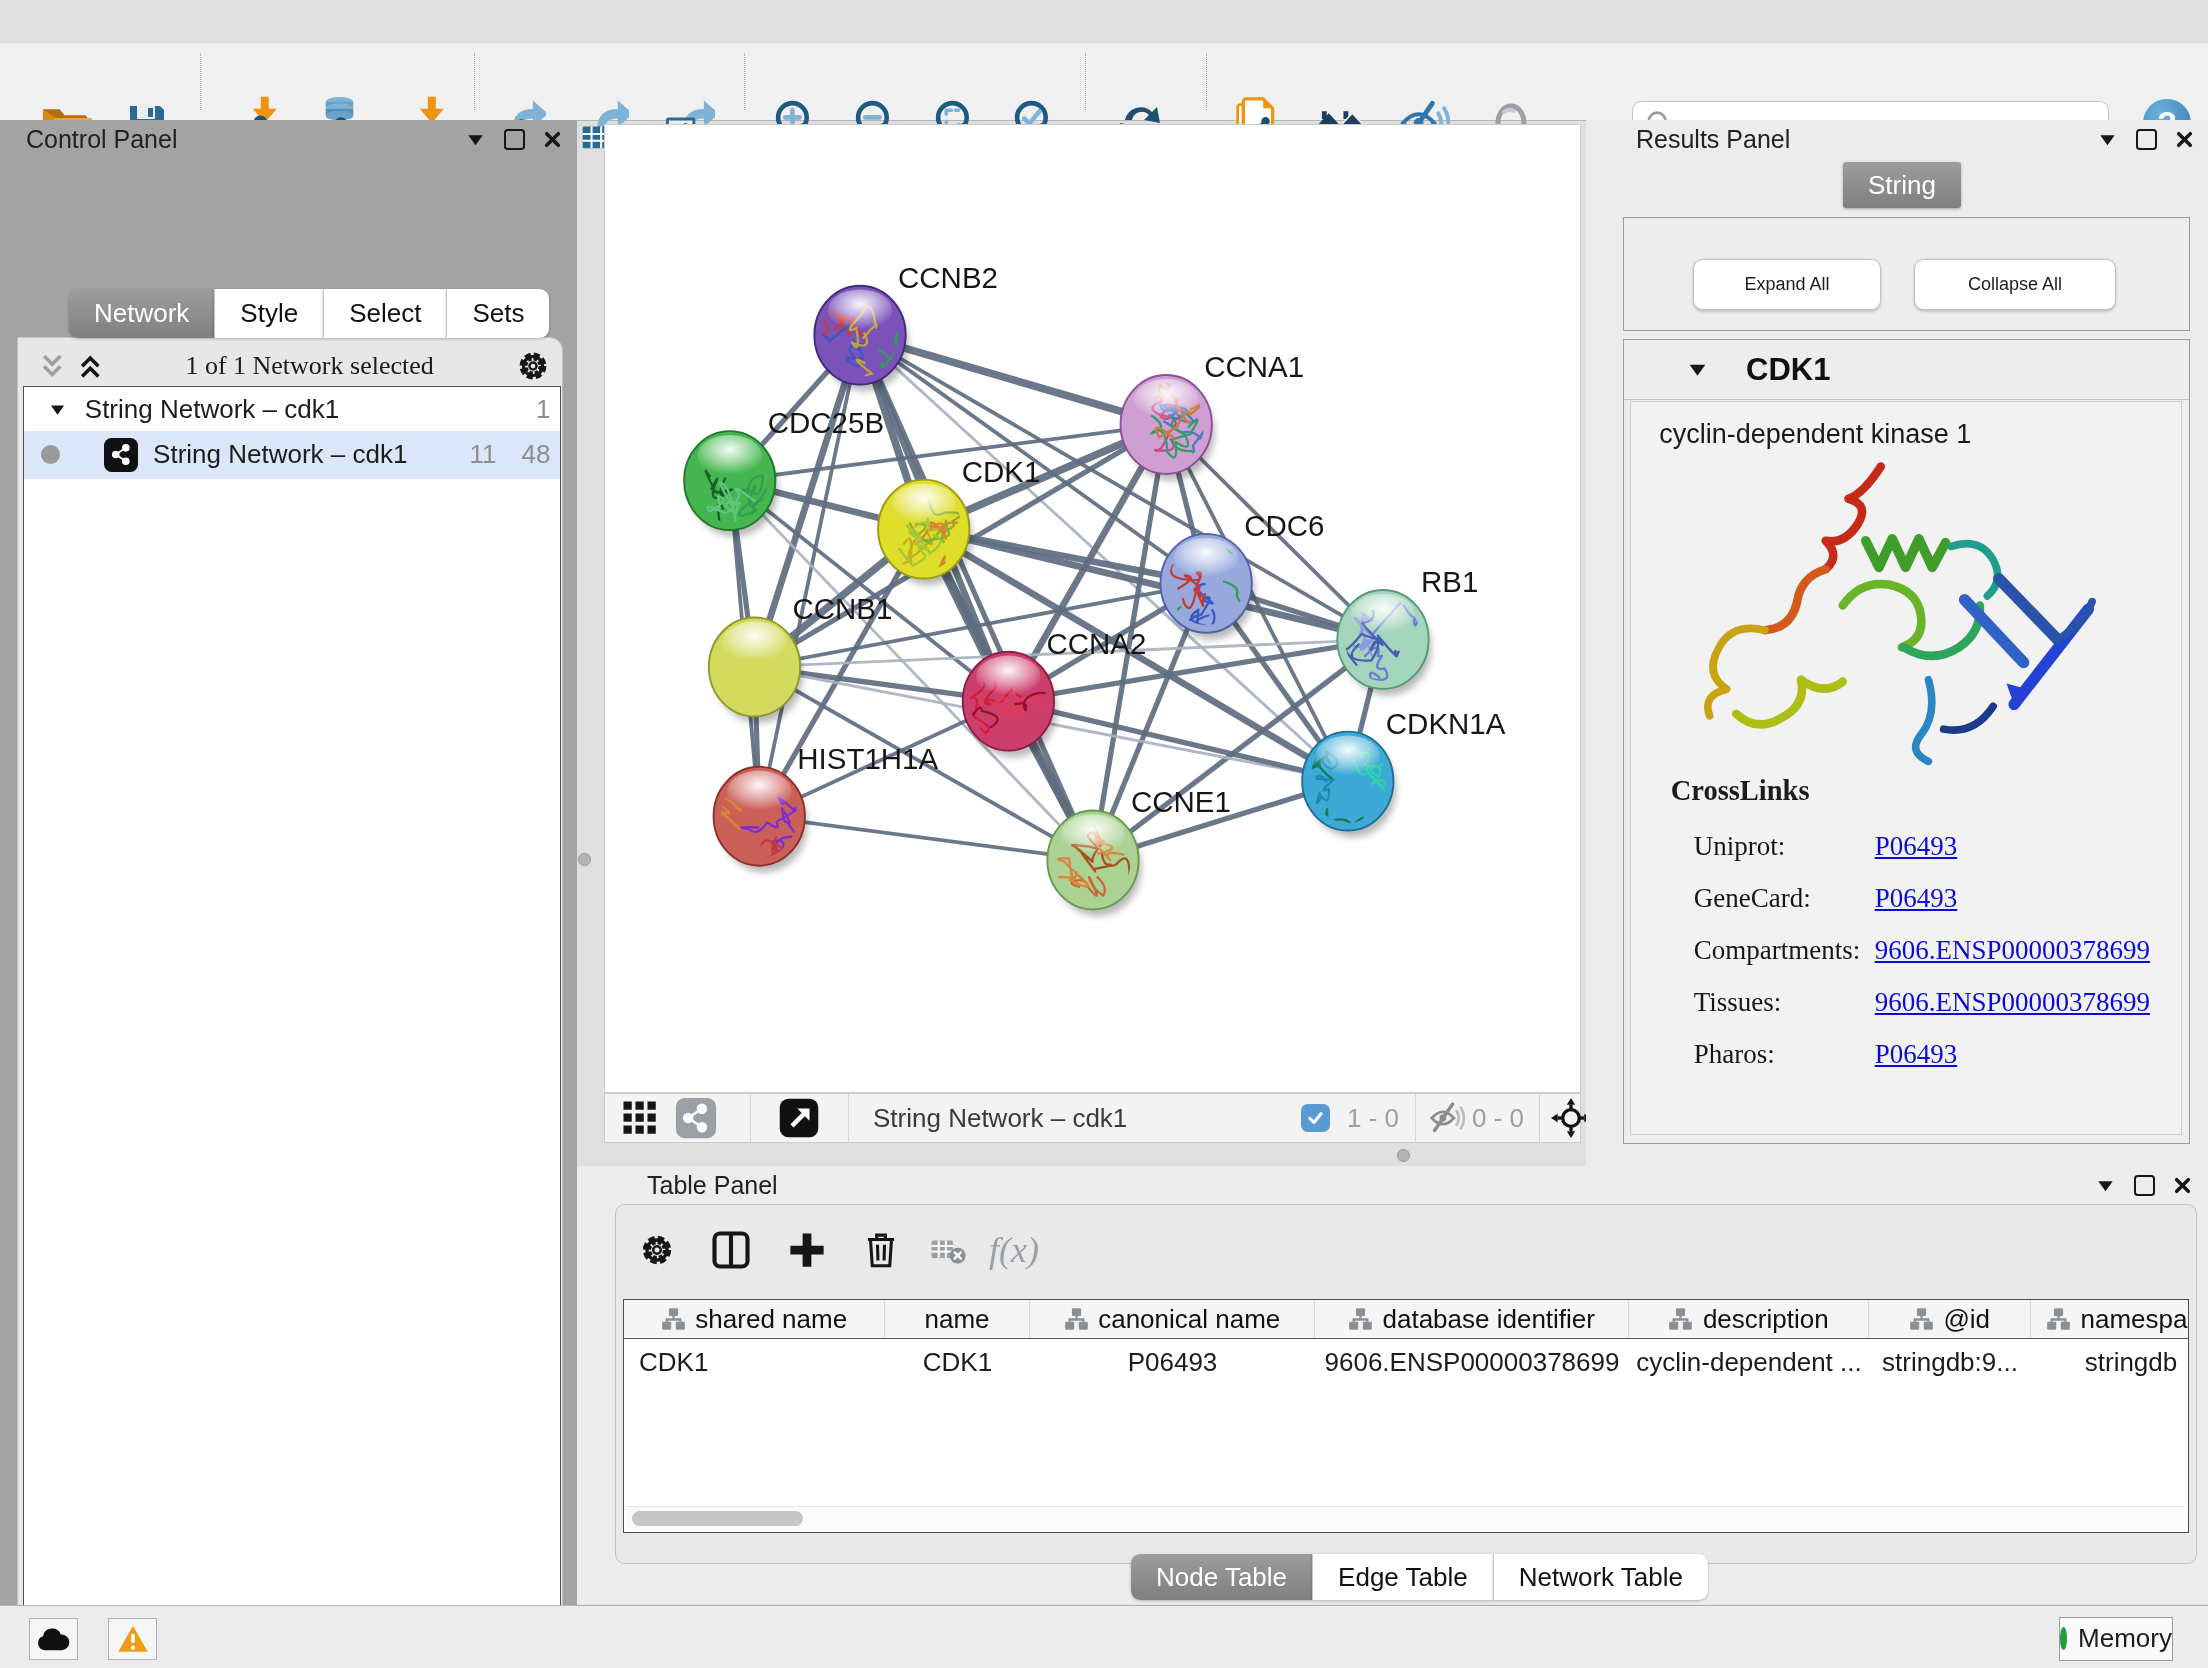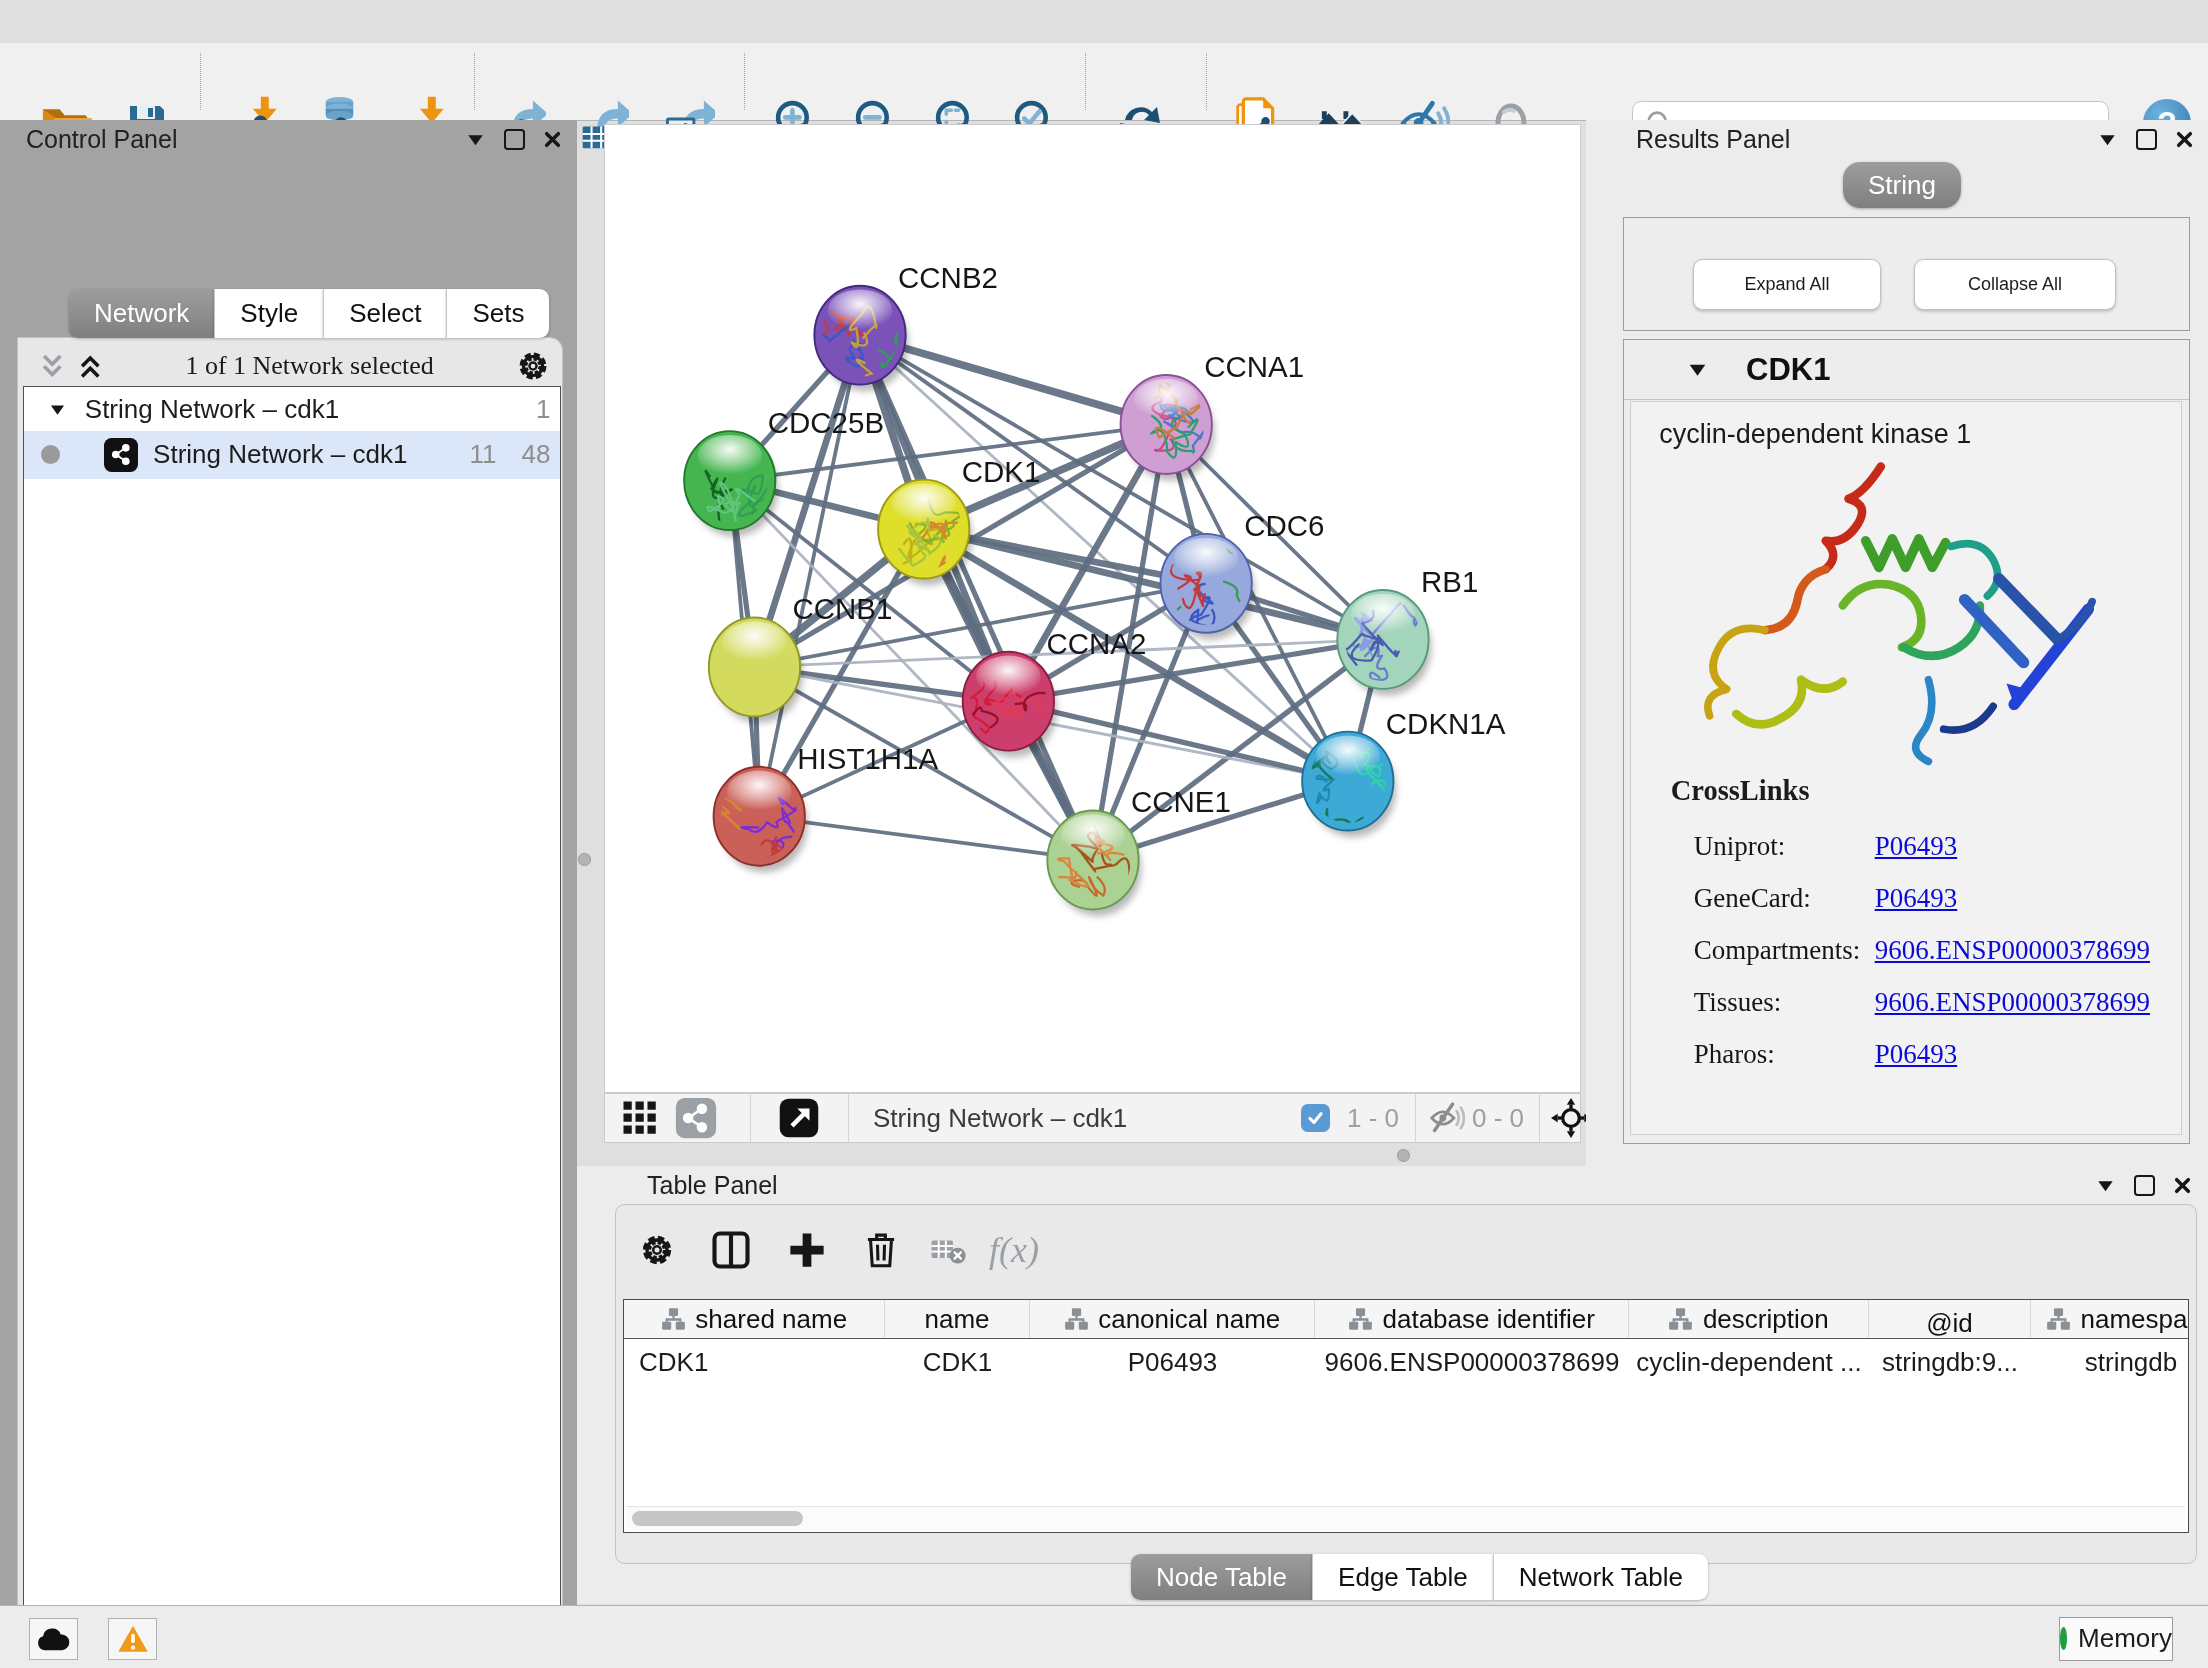--- a/index.html
+++ b/index.html
@@ -65,21 +65,21 @@
   .nt-sep{position:absolute;top:0;height:100%;border-left:1px solid #d4d4d4;}
   .nt-text{font-size:26px;color:#3a3a3a;}
   .nt-count{font-size:26px;color:#9aa0a6;}
   .cbx{width:28.5px;height:28.5px;border-radius:6.7px;background:#5b9bd5;display:inline-flex;
     align-items:center;justify-content:center;margin-right:11.4px;}
 
   .split-dot{width:10.5px;height:10.5px;border-radius:50%;background:#b3b3b3;border:1px solid #9c9c9c;}
 
   
   .rp-bg{left:1586px;top:120px;width:622px;height:1046px;background:#ececec;}
-  .rp-tab{left:1843px;top:162px;width:118px;height:46px;border-radius:17px;
+  .rp-tab{left:1843px;top:162px;width:118px;height:46px;border-radius:3px;
     background:linear-gradient(#9d9d9d,#7f7f7f);color:#fff;font-size:26px;
     display:flex;align-items:center;justify-content:center;box-shadow:0 1px 2.9px rgba(0,0,0,.3);}
   .rp-box1{left:1623px;top:217px;width:567px;height:114px;background:#ededed;border:1.9px solid #9c9c9c;box-sizing:border-box;}
   .rp-btn{position:absolute;top:259px;height:49px;background:#fff;border:1px solid #c0c0c0;border-radius:9.5px;
     font-size:18px;display:flex;align-items:center;justify-content:center;box-shadow:0 1.9px 2.9px rgba(0,0,0,.18);}
   .rp-box2{left:1623px;top:339px;width:567px;height:805px;background:#ededed;border:1.9px solid #9c9c9c;box-sizing:border-box;}
   .rp-head{position:absolute;left:0;top:0;width:100%;height:59px;display:flex;align-items:center;border-bottom:1px solid #c2c2c2;}
   .rp-name{font-size:31px;font-weight:bold;color:#111;}
   .rp-content{position:absolute;left:5.7px;top:61px;width:552px;height:734px;background:#f2f2f2;border:1px solid #cfcfcf;box-sizing:border-box;}
   .rp-desc{position:absolute;left:28.5px;top:17px;font-size:27px;color:#1a1a1a;}
@@ -896,21 +896,21 @@
             <use href="#sym-tree"></use>
           </svg>
           <span>database identifier</span>
         </div>
         <div class="th" style="width: 240px;">
           <svg width="25" height="25" viewBox="0 0 22 22">
             <use href="#sym-tree"></use>
           </svg>
           <span>description</span>
         </div>
-        <div class="th" style="width: 162px; flex-direction: column;">
+        <div class="th" style="width: 162px;">
           <svg width="25" height="25" viewBox="0 0 22 22">
             <use href="#sym-tree"></use>
           </svg>
           <span>@id</span>
         </div>
         <div class="th" style="width: 200px;">
           <svg width="25" height="25" viewBox="0 0 22 22">
             <use href="#sym-tree"></use>
           </svg>
           <span>namespace</span>

